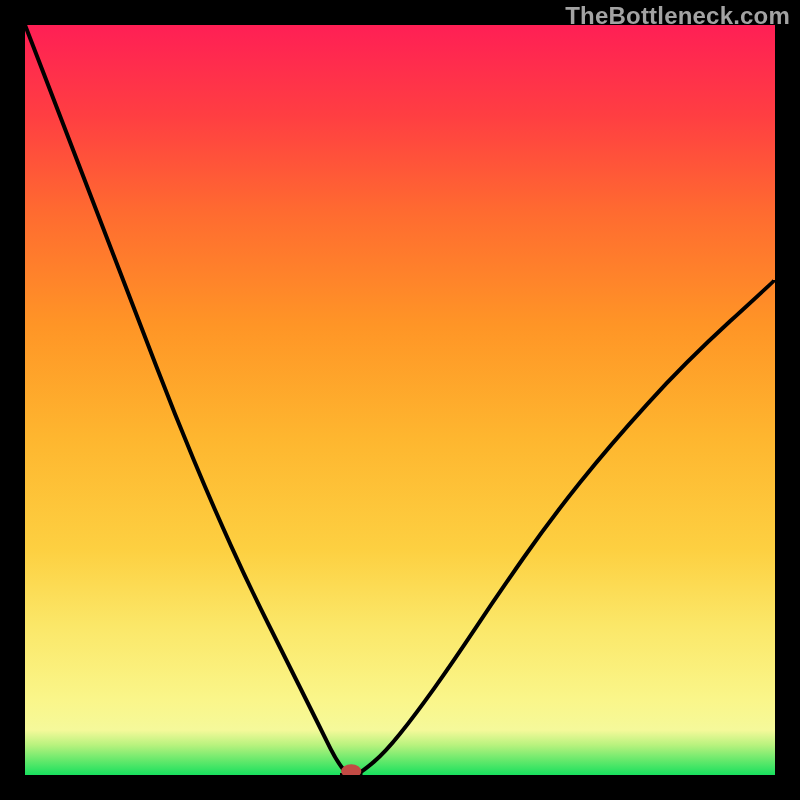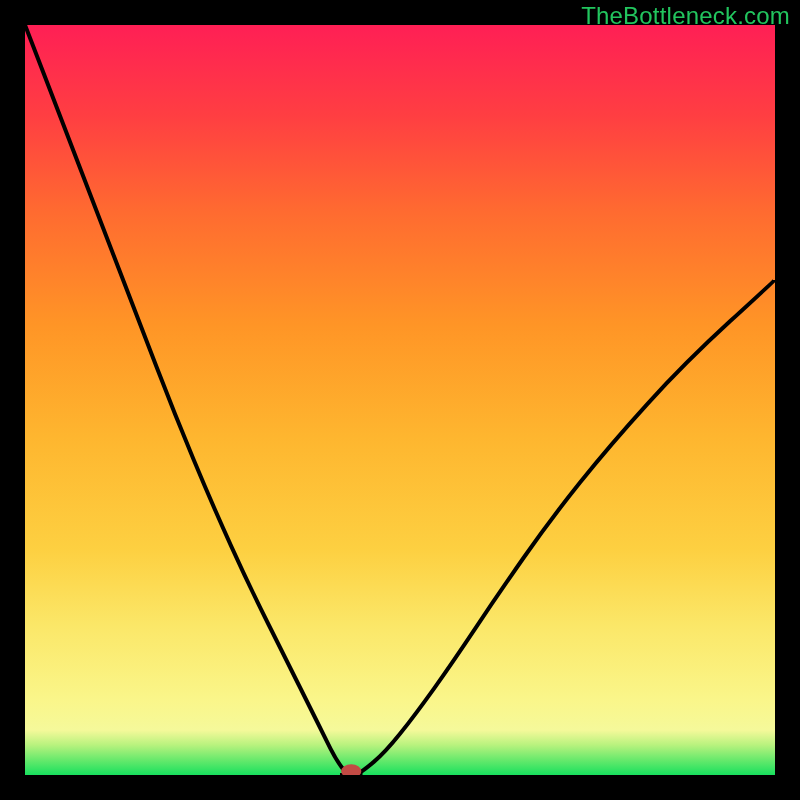--- a/index.html
+++ b/index.html
@@ -44,23 +44,23 @@
     left: 0; top: 0;
     width: 750px; height: 750px;
     display: block;
   }
 
   
   .watermark {
     position: absolute;
     top: 2px;
     right: 10px;
-    color: #22c55e;
+    color: #a3a3a3;
     font-size: 24px;
-    font-weight: 400;
+    font-weight: 700;
     letter-spacing: 0.2px;
     user-select: none;
   }
 </style>
 </head>
 <body>
 
 <div class="watermark">TheBottleneck.com</div>
 
 <div class="plot">

